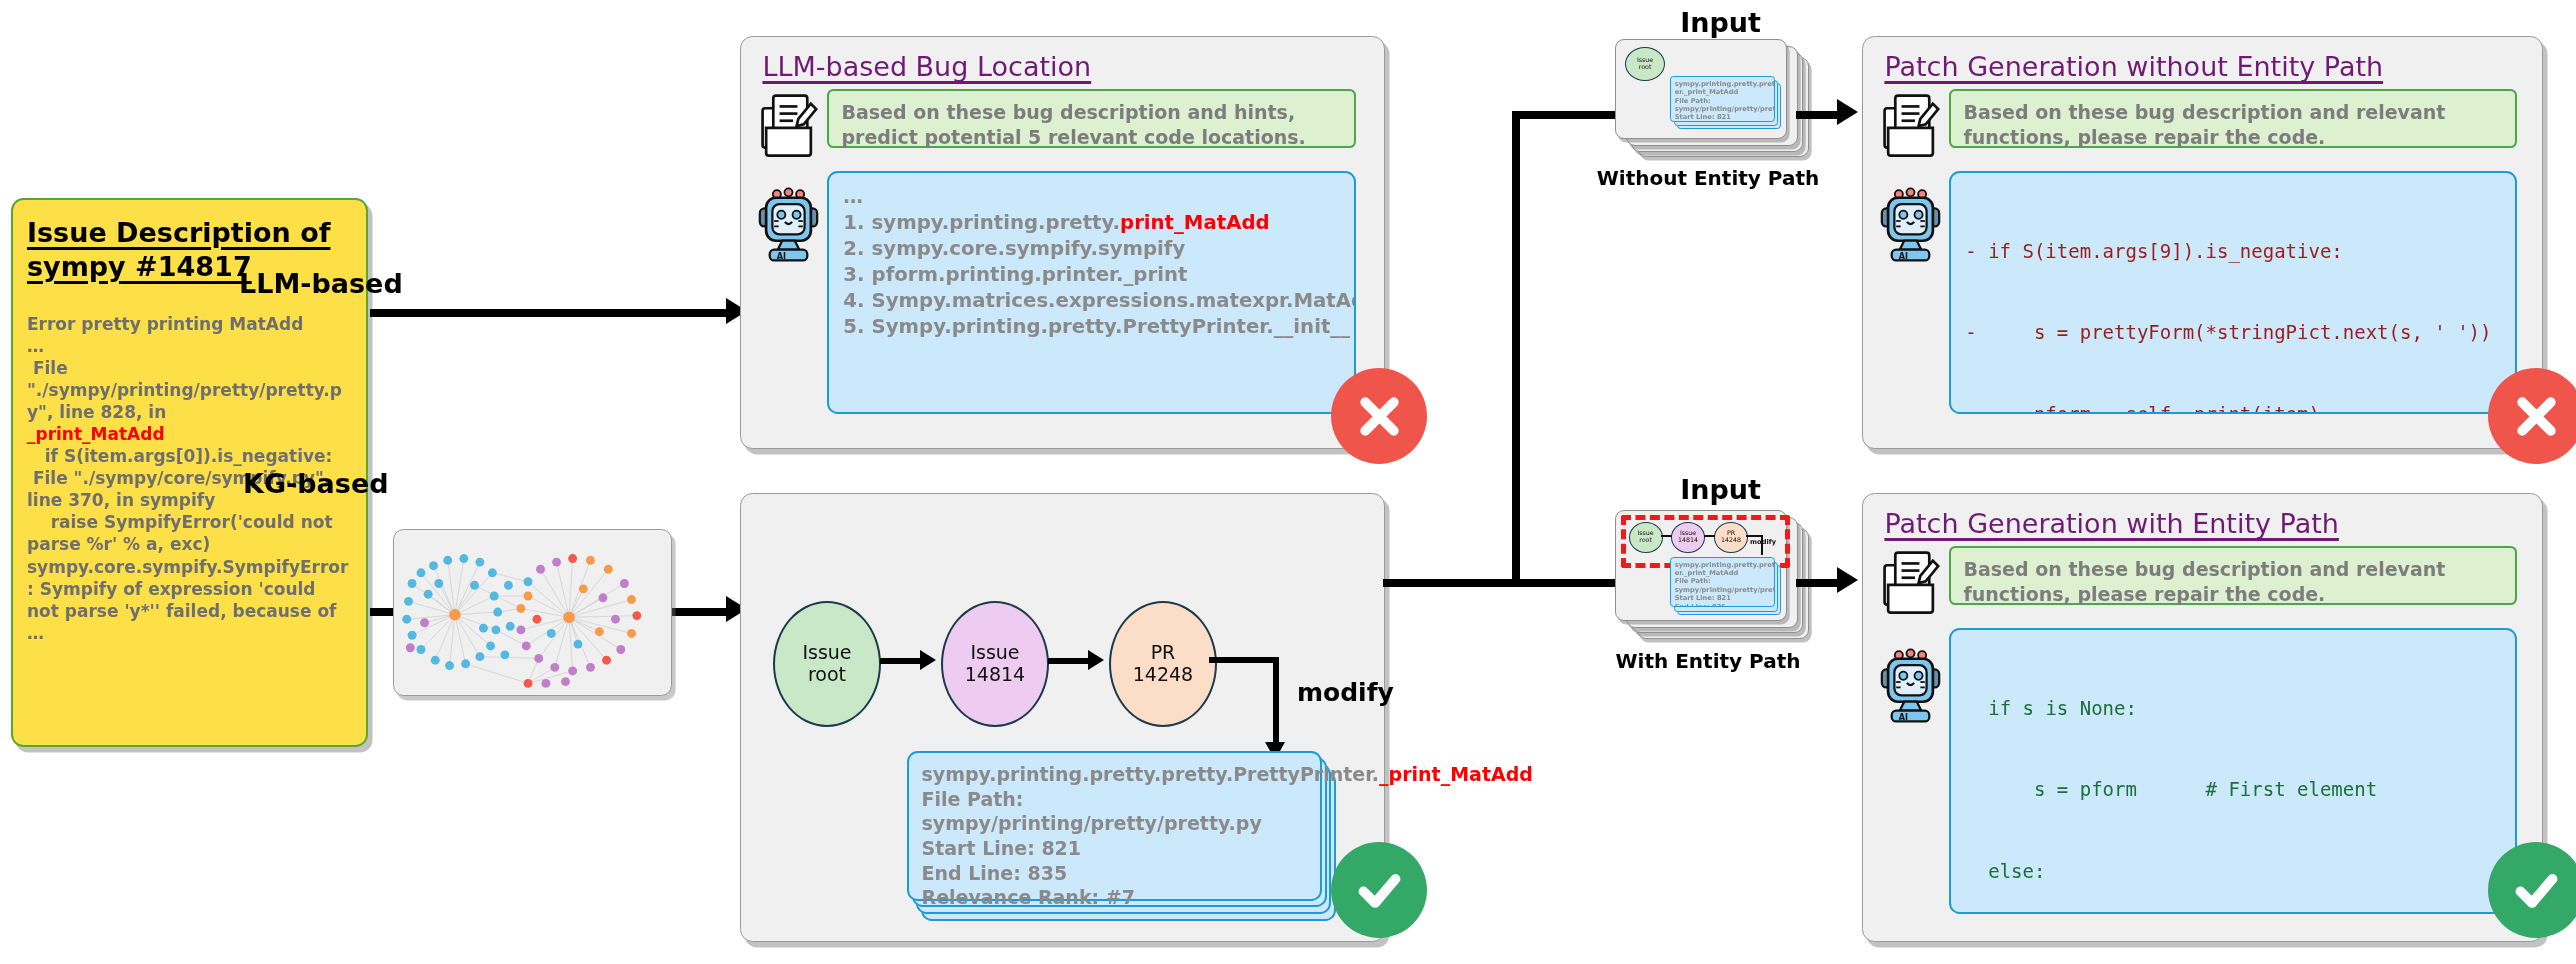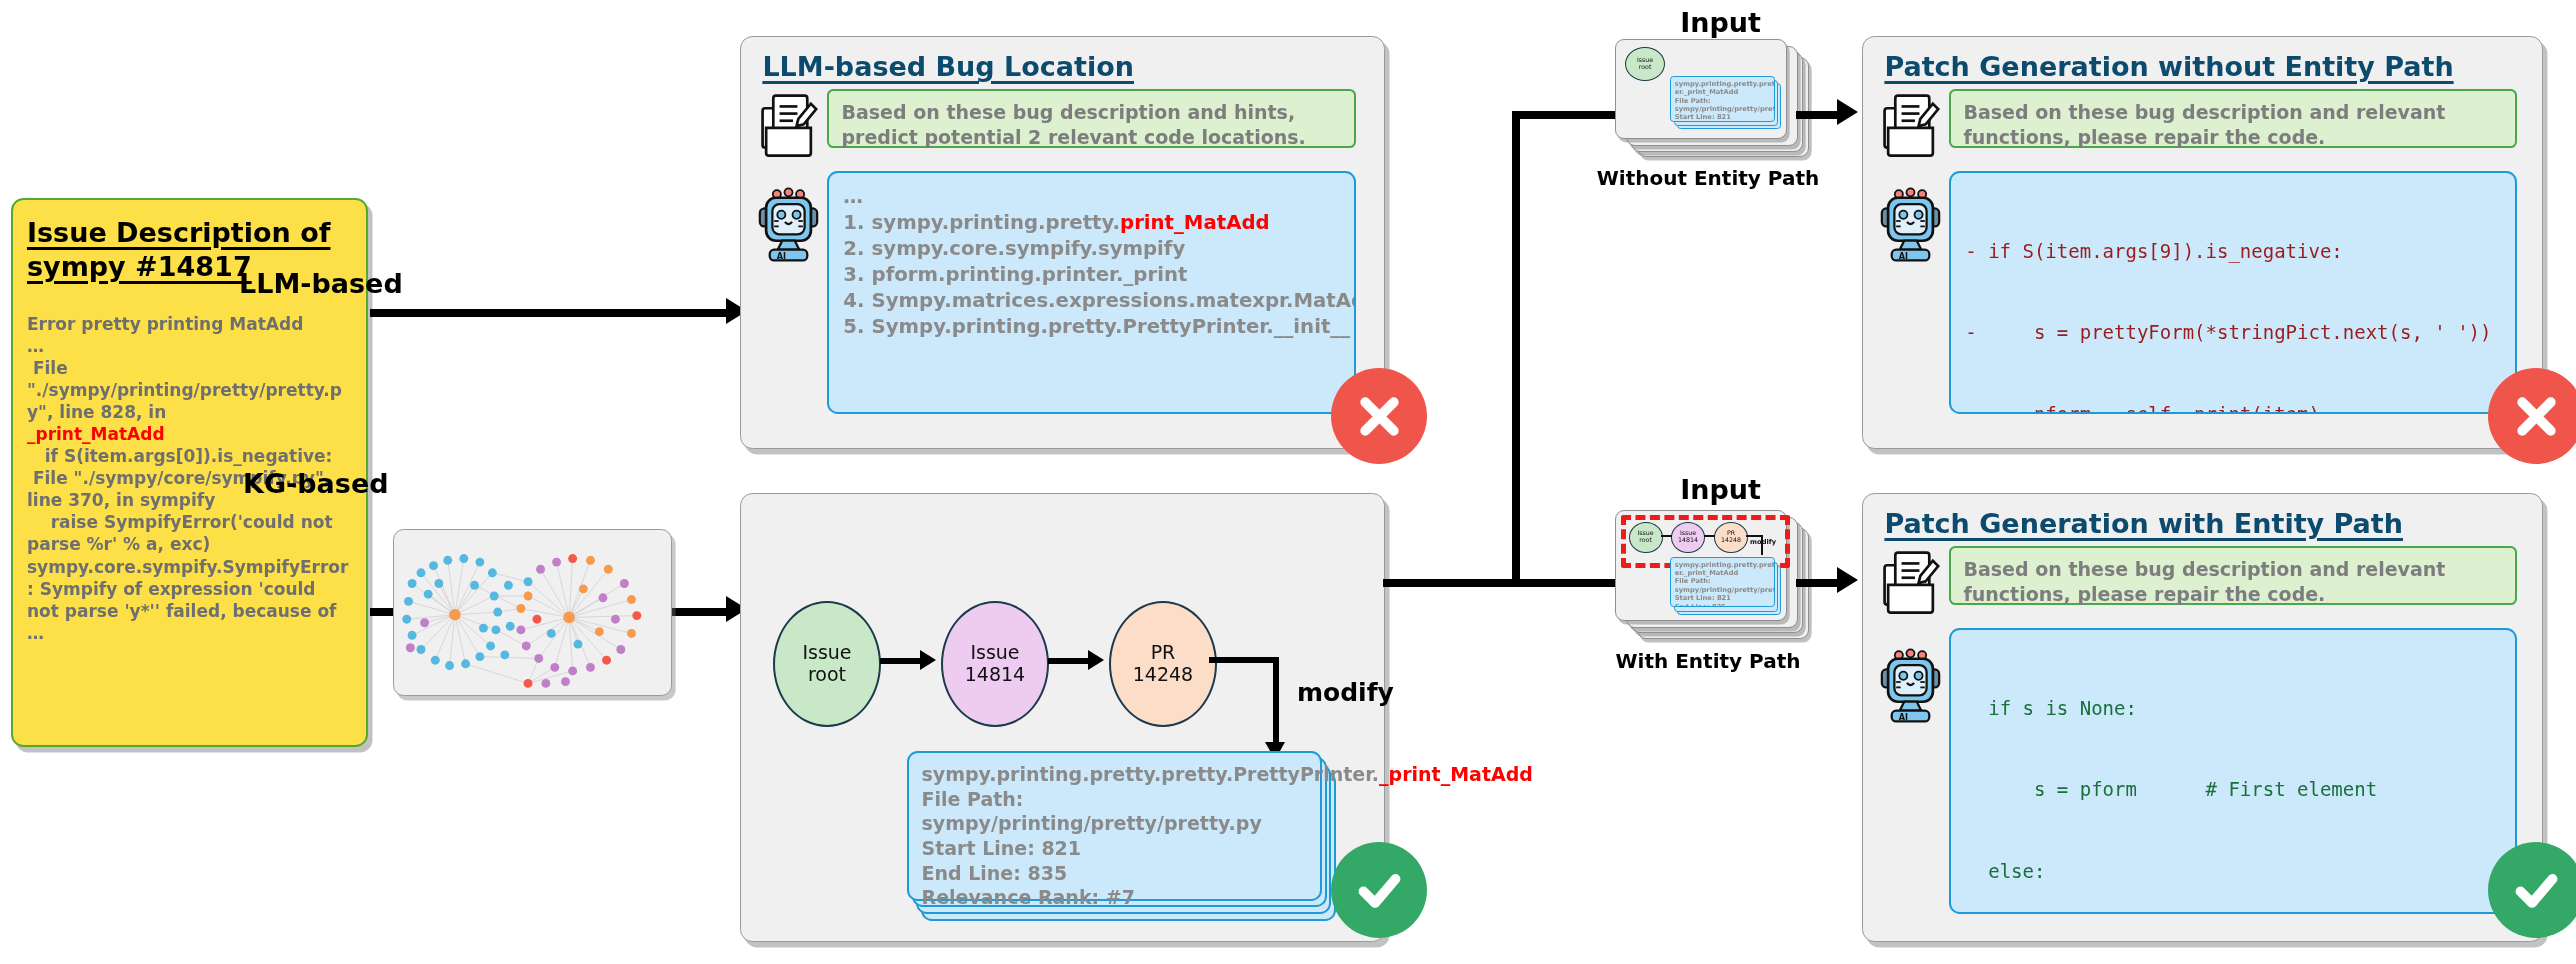--- a/index.html
+++ b/index.html
@@ -3,21 +3,21 @@
 <meta charset="utf-8">
 <style>
   html,body{margin:0;padding:0;background:#ffffff;}
   body{width:2576px;height:965px;position:relative;overflow:hidden;
        font-family:"DejaVu Sans",sans-serif;}
   .stage{position:absolute;inset:0;}
 
   
   .panel{position:absolute;background:#f0f0f0;border:1.8px solid #9a9a9a;
          border-radius:12.5px;box-shadow:4.5px 5.4px 0 rgba(120,120,120,.45);}
-  .panel-title{position:absolute;font-weight:bold;color:#0c4a6e;
+  .panel-title{position:absolute;font-weight:normal;color:#701a75;
          text-decoration:underline;text-underline-offset:4.5px;
          text-decoration-thickness:2.7px;white-space:nowrap;}
 
   
   #issue-card{position:absolute;left:10.7px;top:198px;width:357px;height:549px;
     background:#fde047;border:2.7px solid #56a832;border-radius:12.5px;
     box-shadow:4.5px 5.4px 0 rgba(120,120,120,.45);box-sizing:border-box;
     padding:16px 14.3px 9px 14.3px;}
   #issue-card .hd{font-size:27px;font-weight:bold;color:#000;line-height:1.25;
     text-decoration:underline;text-underline-offset:4.5px;text-decoration-thickness:2.7px;}
@@ -211,21 +211,21 @@
         <rect x="4" y="18" width="30" height="44" rx="3" fill="#fff" stroke="#111" stroke-width="3"></rect>
         <rect x="16" y="4" width="38" height="46" rx="3" fill="#fff" stroke="#111" stroke-width="3"></rect>
         <line x1="23" y1="16" x2="43" y2="16" stroke="#111" stroke-width="3"></line>
         <line x1="23" y1="24" x2="43" y2="24" stroke="#111" stroke-width="3"></line>
         <line x1="23" y1="32" x2="38" y2="32" stroke="#111" stroke-width="3"></line>
         <path d="M8 40 h50 v28 a3 3 0 0 1 -3 3 H11 a3 3 0 0 1 -3 -3 Z" fill="#fff" stroke="#111" stroke-width="3"></path>
         <path d="M44 30 L58 13 L64 19 L50 36 L42 38 Z" fill="#fff" stroke="#111" stroke-width="3"></path>
       </svg>
     </span>
 
-    <div class="prompt-box" style="left:86px;top:52px;width:529px;height:59px;">Based on these bug description and hints, predict potential 2 relevant code locations.</div>
+    <div class="prompt-box" style="left:86px;top:52px;width:529px;height:59px;">Based on these bug description and hints, predict potential 5 relevant code locations.</div>
 
     <span class="icon" style="left:16px;top:150px;">
       <svg width="63" height="77" viewBox="0 0 70 86">
         <circle cx="22" cy="8" r="4.5" fill="#f4847d" stroke="#111" stroke-width="2"></circle>
         <circle cx="35" cy="6" r="4.5" fill="#f4847d" stroke="#111" stroke-width="2"></circle>
         <circle cx="48" cy="8" r="4.5" fill="#f4847d" stroke="#111" stroke-width="2"></circle>
         <rect x="3" y="24" width="10" height="20" rx="5" fill="#6b8fa8" stroke="#111" stroke-width="2.5"></rect>
         <rect x="57" y="24" width="10" height="20" rx="5" fill="#6b8fa8" stroke="#111" stroke-width="2.5"></rect>
         <rect x="10" y="12" width="50" height="48" rx="11" fill="#7fc6ef" stroke="#111" stroke-width="3"></rect>
         <rect x="17" y="19" width="36" height="34" rx="8" fill="#dff0fb" stroke="#111" stroke-width="2.5"></rect>

